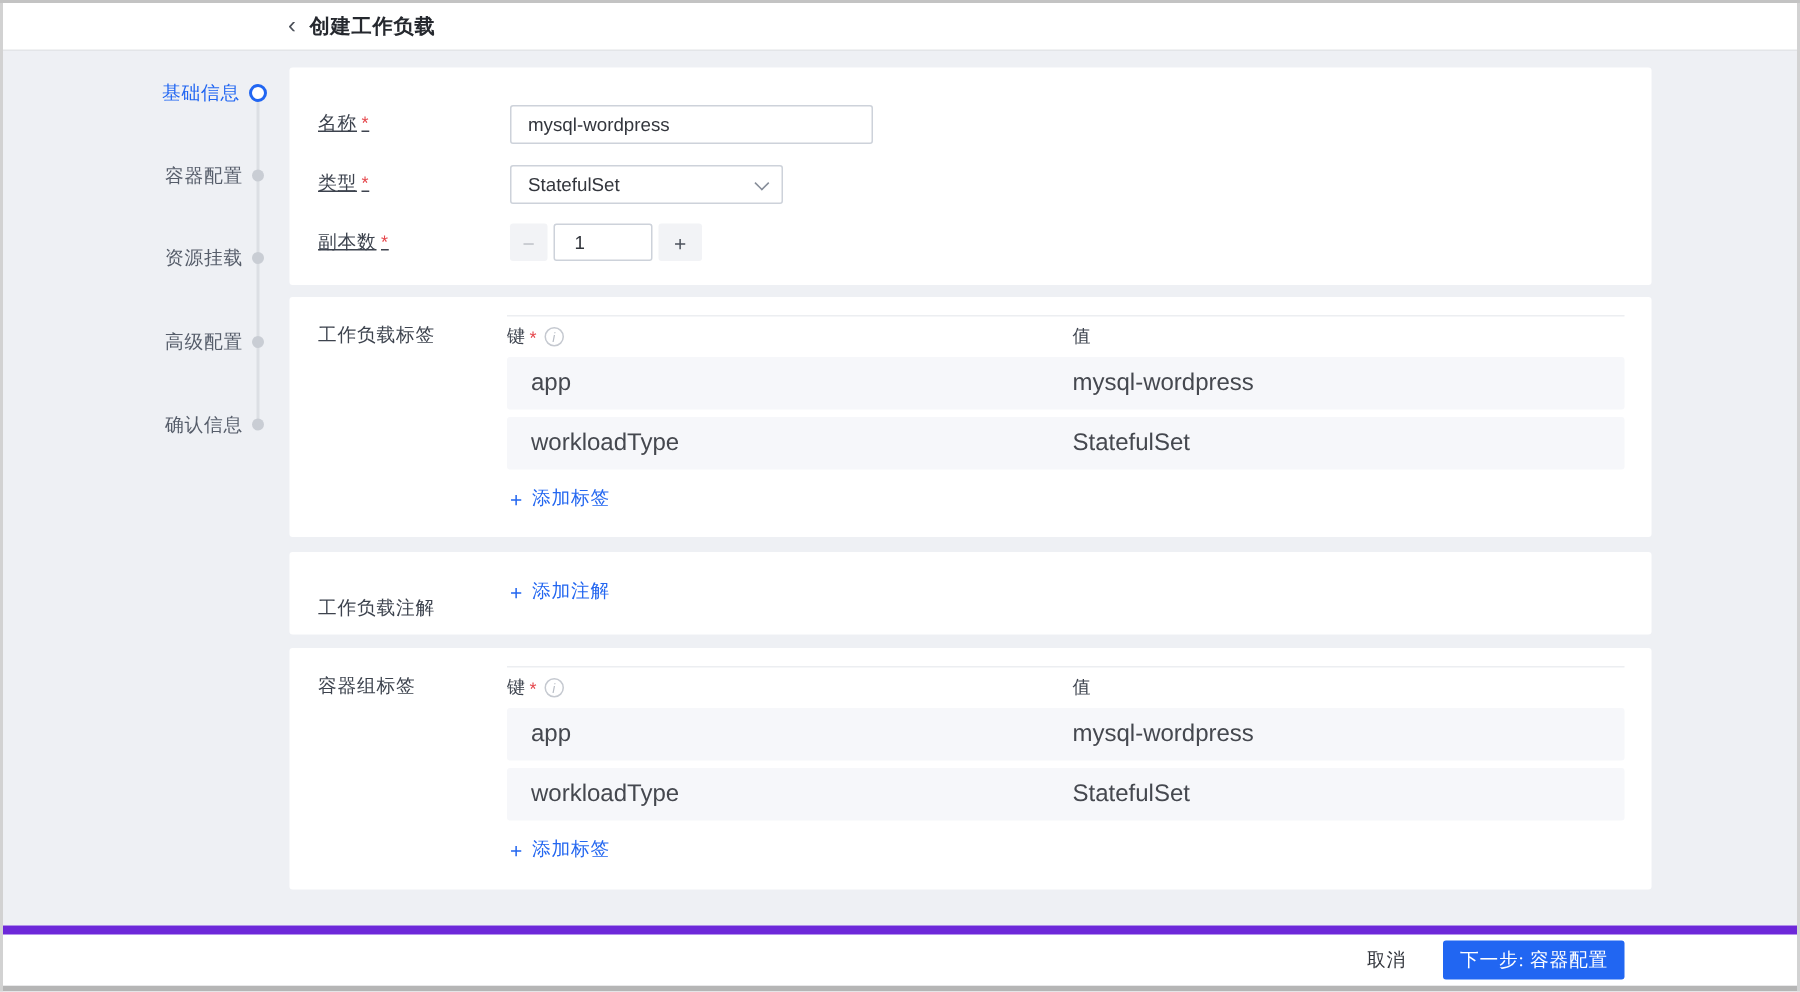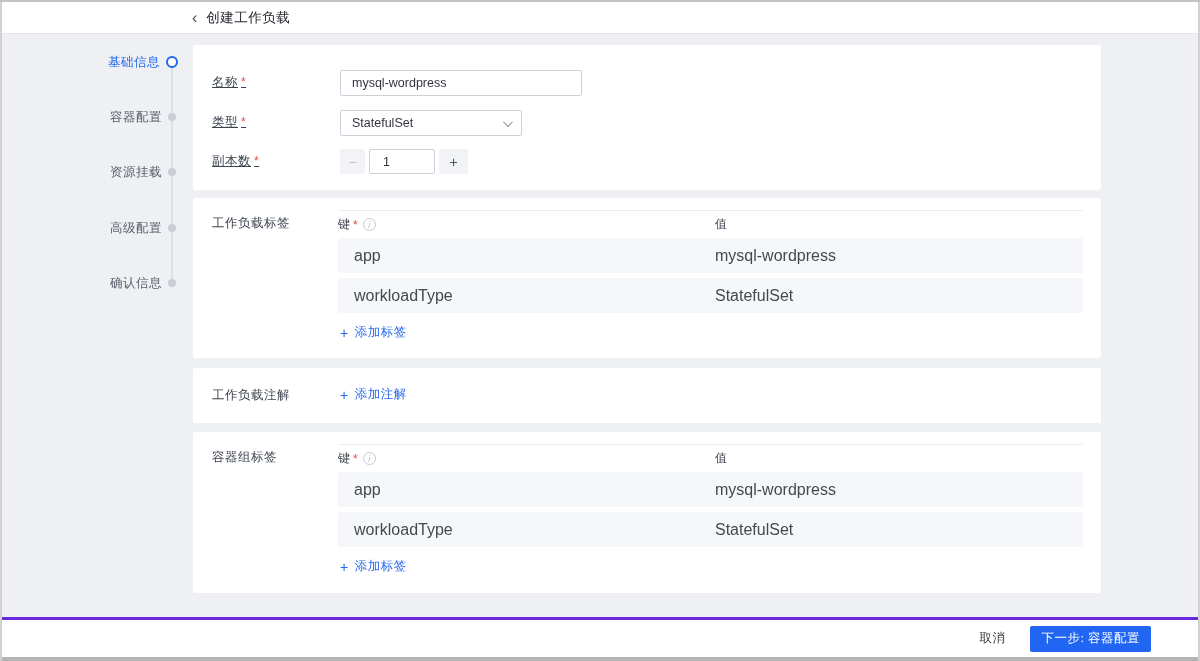--- a/index.html
+++ b/index.html
@@ -5,21 +5,21 @@
   * { margin:0; padding:0; box-sizing:border-box; }
   html,body { width:1200px; height:661px; }
   body { font-family:"Liberation Sans","DejaVu Sans",sans-serif; }
   .page { position:relative; width:1200px; height:661px; background:#eef0f4; overflow:hidden;
           box-shadow: inset 0 2px 0 #c3c3c3, inset 2px 0 0 #d2d2d2, inset -2px 0 0 #d2d2d2, inset 0 -4px 0 #b5b5b5; }
 
   
   .topbar { position:absolute; top:2px; left:2px; right:2px; height:32px; background:#fff;
             border-bottom:1px solid #e3e5e8; display:flex; align-items:center; }
   .back-icon { margin-left:186px; font-size:16px; line-height:1; color:#4a4f58; cursor:pointer; padding:2px 4px; }
-  .page-title { margin-left:5px; font-size:13.5px; font-weight:400; color:#25282e; letter-spacing:0.5px; }
+  .page-title { margin-left:5px; font-size:13.5px; font-weight:700; color:#25282e; letter-spacing:0.5px; }
 
   
   .stepper { position:absolute; left:0; top:34px; width:185px; height:280px; }
   .step-line { position:absolute; left:171px; top:28px; width:2px; height:221px; background:#dcdfe4; }
   .step { position:absolute; left:0; width:185px; height:18px; display:flex; justify-content:flex-end;
           align-items:center; padding-right:7px; cursor:pointer;text-align:center; }
   .step-label { font-size:12.5px; color:#565d6a; letter-spacing:0.5px; margin-right:6px; }
   .step-dot { width:8px; height:8px; border-radius:50%; background:#c9cdd4; margin-right:2px; position:relative; z-index:2; }
   .step.active .step-label { color:#2166f2; }
   .step.active .step-dot { width:12px; height:12px; margin-right:0; background:#fff; border:2.5px solid #2166f2; }
@@ -65,26 +65,26 @@
                color:#b9bec6; font-size:9px; font-style:italic; display:flex; align-items:center;
                justify-content:center; cursor:pointer; }
   .kv-row { height:35px; margin-bottom:5px; background:#f6f7fa; border-radius:2px; display:flex;
             align-items:center; font-size:16px; color:#45484f; }
   .kv-row .kv-key-col { padding-left:16px; }
   .add-link { position:absolute; left:147px; display:flex; align-items:center; gap:6px; color:#2467f0;
               font-size:12.5px; cursor:pointer; letter-spacing:0.5px; }
   .add-link .plus-icon { font-size:14px; line-height:1; }
   .card-wl-labels .add-link, .card-pod-labels .add-link { top:126px; }
   .card-annotations .add-link { top:18px; }
-  .card-annotations .section-label { top:19px; }
+  .card-annotations .section-label { top:29px; }
 
   
   .footerbar { position:absolute; left:2px; right:2px; bottom:4px; height:40px; background:#fff;
-               border-top:3px solid #6d28d9; display:flex; align-items:center; justify-content:flex-end;
-               padding-right:47px; }
+               border-top:6px solid #6d28d9; display:flex; align-items:center; justify-content:flex-end;
+               padding-right:115px; }
   .cancel-btn { font-size:12.5px; color:#33363d; cursor:pointer; margin-right:25px; letter-spacing:0.5px; }
   .next-btn { height:26px; background:#2166f2; color:#fff; border:none; border-radius:2px; font-size:12.5px;
               padding:0 11px; cursor:pointer; letter-spacing:0.5px;
               font-family:Liberation Serif, serif; }
 </style>
 </head>
 <body>
 
 <div class="page">
 

